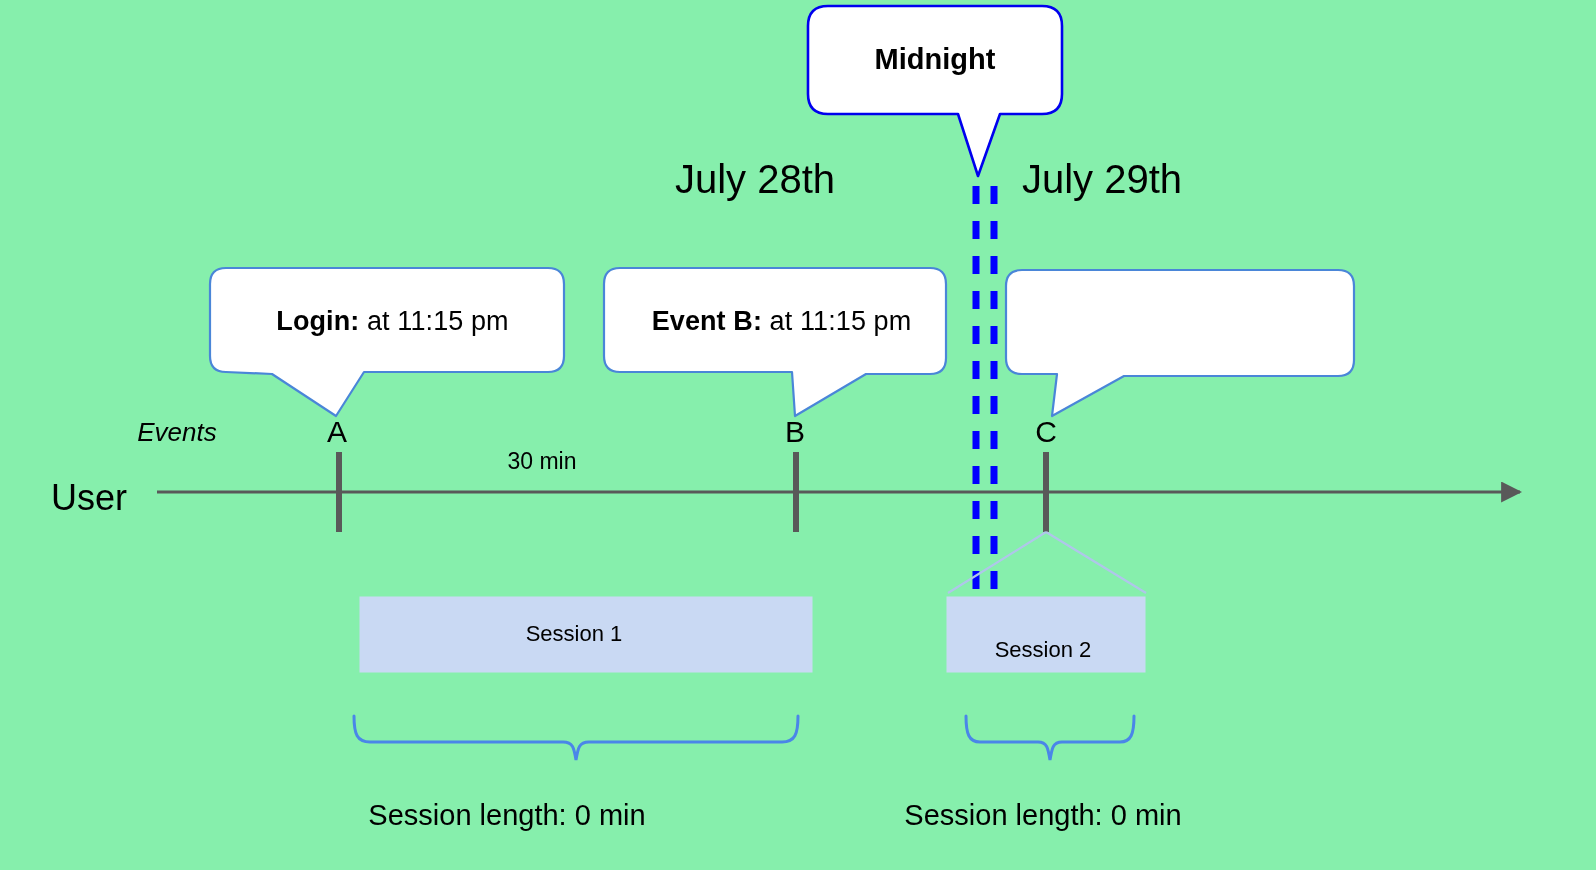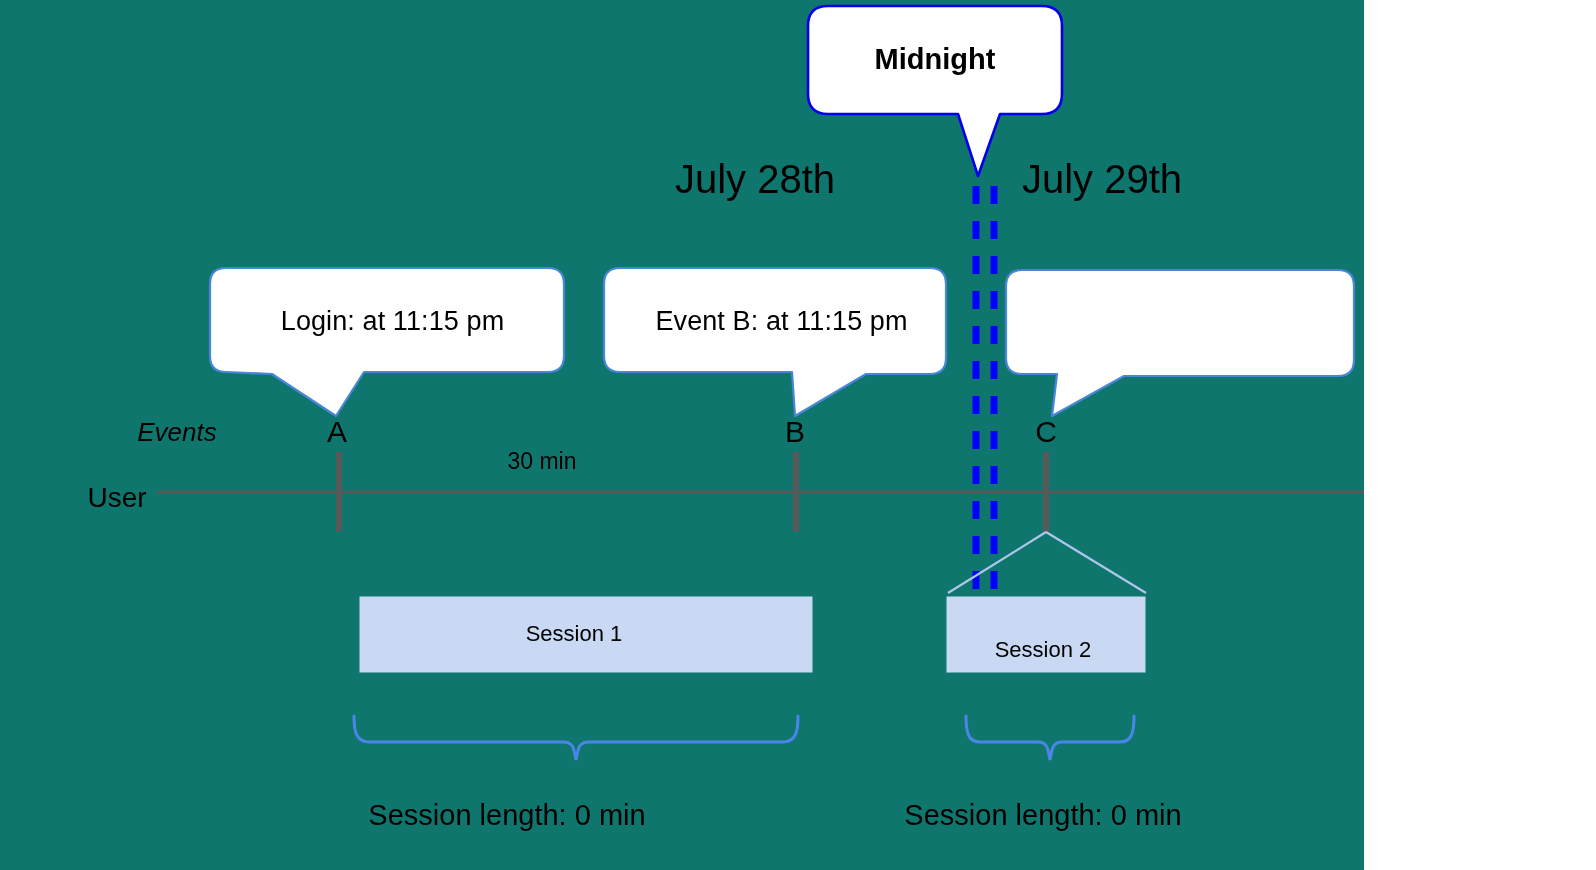--- a/index.html
+++ b/index.html
@@ -7,55 +7,54 @@
     margin: 0;
     padding: 0;
     background: #ffffff;
   }
   body {
     font-family: "Liberation Sans", sans-serif;
     color: #000000;
   }
   #diagram-root {
     position: relative;
-    width: 1364px;
+    width: 1596px;
     height: 870px;
-    background: #0f766e;
+    background: #86efac;
     overflow: hidden;
   }
   #diagram-svg {
     position: absolute;
     left: 0;
     top: 0;
     width: 1596px;
     height: 870px;
   }
   .txt {
     position: absolute;
     white-space: nowrap;
     line-height: 1;
   }
   .callout-text {
     font-size: 27px;
     letter-spacing: 0.1px;
   }
   .callout-text .lead {
-    font-weight: normal;
+    font-weight: bold;
     margin-left: 15px;
   }
   .midnight-text {
     font-size: 29px;
     font-weight: bold;
   }
   .date-text {
     font-size: 40px;
   }
   .lane-label-user {
-    font-size: 28px;
-    margin-left: 28px;
+    font-size: 36px;
   }
   .lane-label-events {
     font-size: 26px;
   }
   .event-marker-label {
     font-size: 30px;
   }
   .duration-text {
     font-size: 23px;
   }

